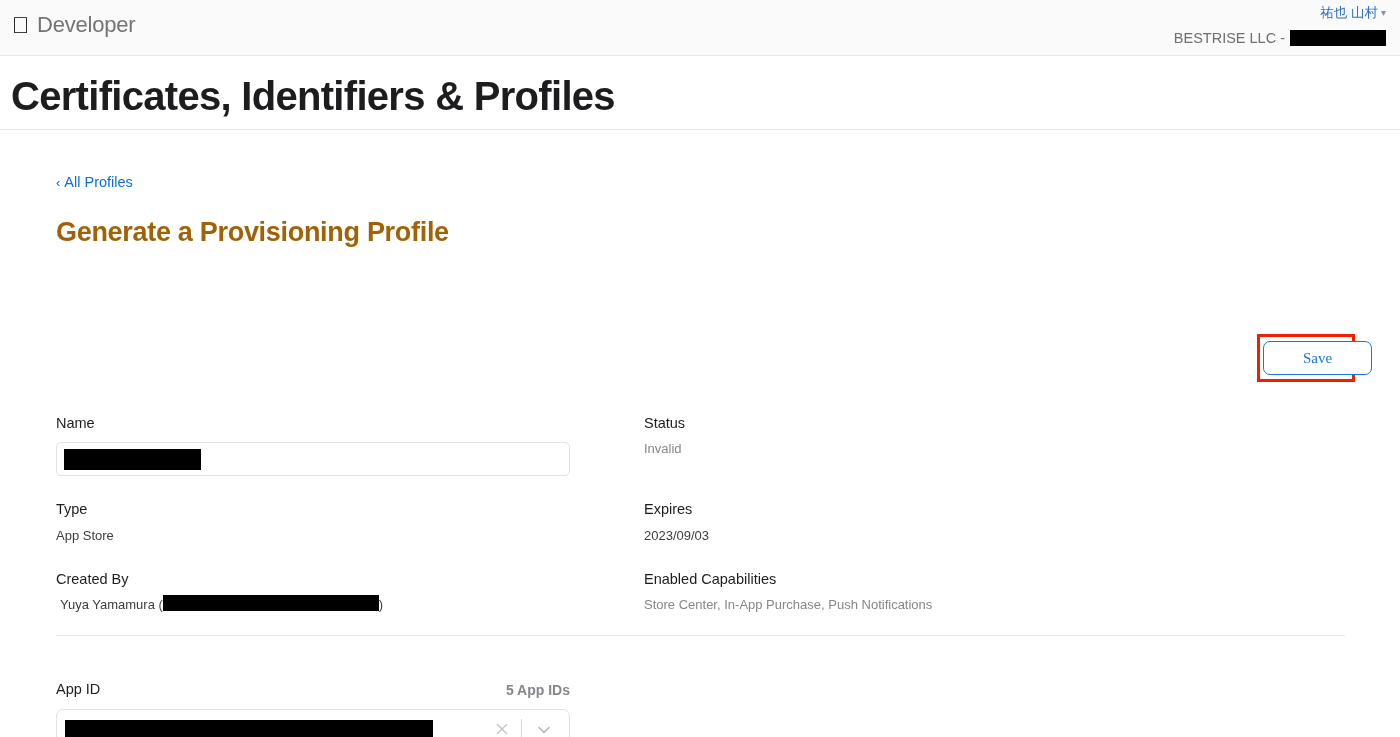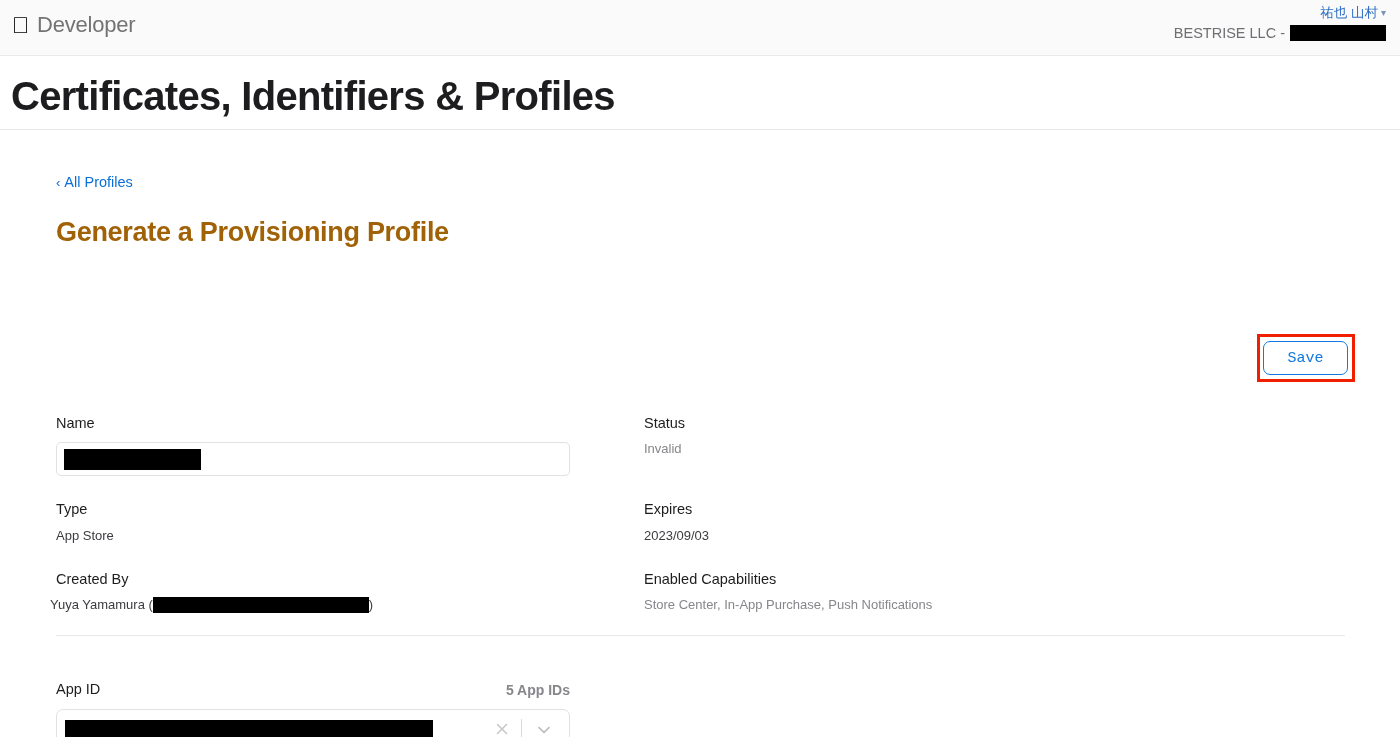--- a/index.html
+++ b/index.html
@@ -70,20 +70,21 @@
     font-size: 10px;
     color: #7a94b8;
     margin-left: 3px;
     transform: translateY(-1px);
   }
   .account-team {
     font-size: 14.5px;
     color: #6e6e73;
     line-height: 20px;
     white-space: nowrap;
+    margin-top: 5px;
     display: flex;
     align-items: center;
     justify-content: flex-end;
     gap: 0;
   }
   .redact {
     display: inline-block;
     background: #000;
     vertical-align: middle;
   }
@@ -152,28 +153,28 @@
     top: 205px;
     width: 98px;
     height: 48px;
     border: 3px solid #f01f00;
     background: transparent;
   }
   .save-btn {
     position: absolute;
     left: 1263px;
     top: 212px;
-    width: 85px;
+    width: 109px;
     height: 34px;
     border: 1.5px solid #1379e0;
     border-radius: 7px;
     background: #ffffff;
     color: #1379e0;
     font-size: 15px;
-    font-family: Liberation Mono, monospace;
+    font-family: Liberation Serif, serif;
     font-weight: 400;
     cursor: pointer;
     padding: 0;
     line-height: 31px;
     text-align: center;
   }
 
   
   .field-label {
     position: absolute;
@@ -210,23 +211,22 @@
     left: 7px;
     top: 6px;
     width: 137px;
     height: 21px;
   }
 
   .type-label   { left: 56px; top: 370px; }
   .type-value   { left: 56px; top: 397px; }
   .createdby-label { left: 56px; top: 440px; }
   .createdby-value {
-    left: 50px; top: 466px;
+    left: 60px; top: 466px;
     display: flex;
-    align-items: center;
     gap: 0;
   }
   .createdby-value .redact-email {
     width: 216px; height: 16px;
     margin: 0 0px;
   }
 
   .status-label { left: 644px; top: 284px; }
   .status-value { left: 644px; top: 310px; }
   .expires-label { left: 644px; top: 370px; }

